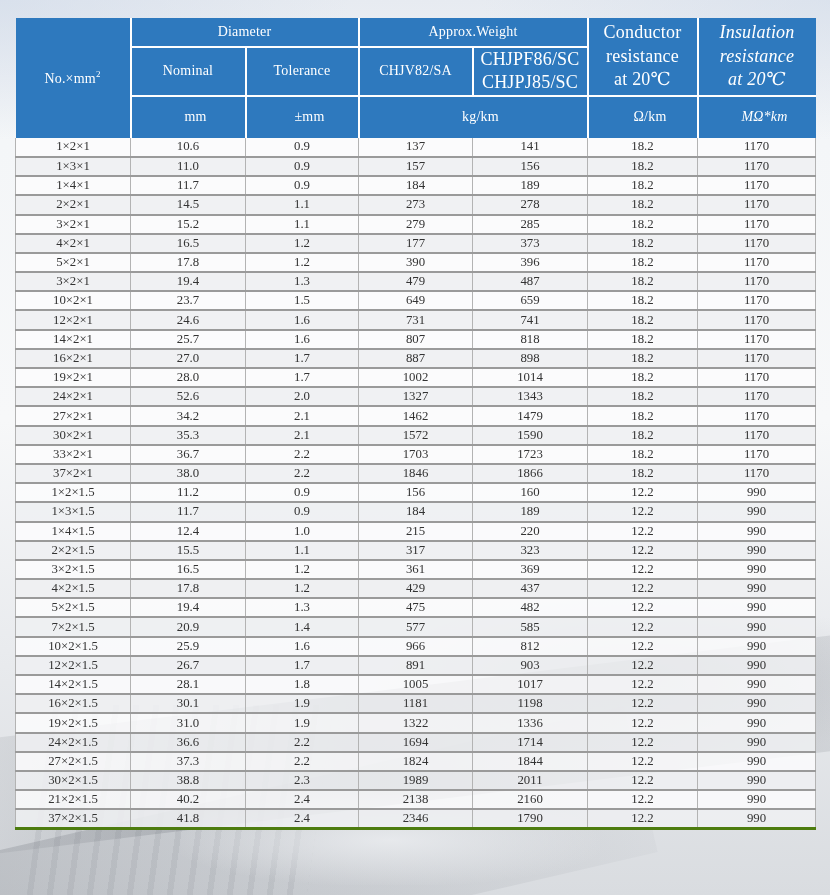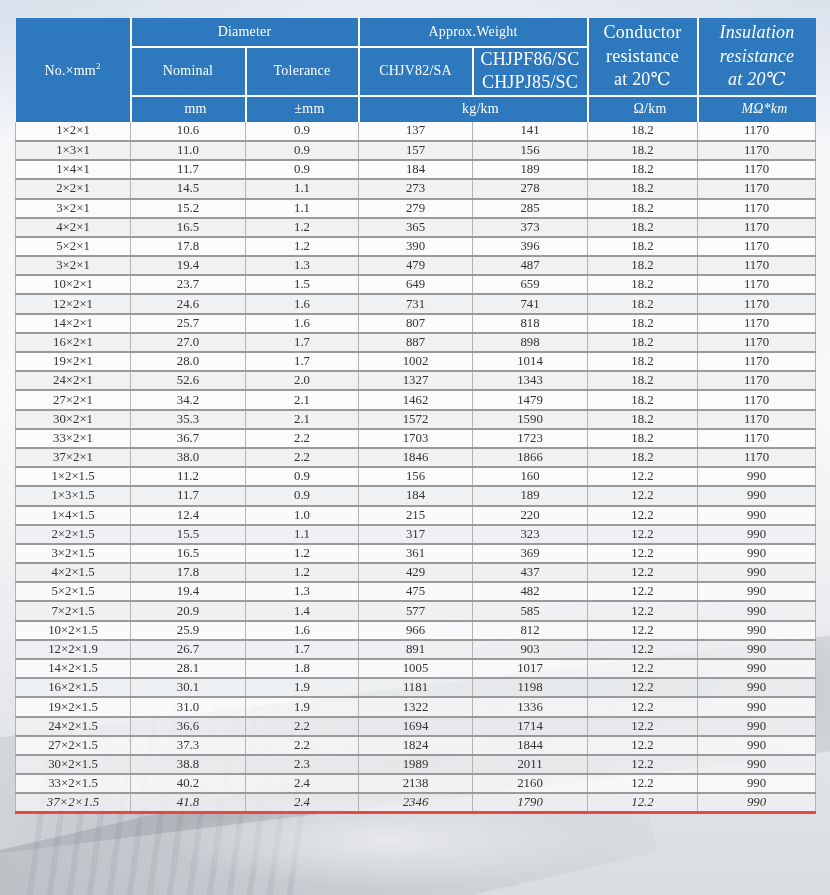--- a/index.html
+++ b/index.html
@@ -43,34 +43,34 @@
     background: var(--header-blue);
     color: #fff; font-weight: normal;
     text-align: center; vertical-align: middle;
     border: 2px solid #fff; padding: 0;
     font-size: 14px; letter-spacing: 0.2px;
   }
   thead tr.band1 th { border-top: none; height: 29px; margin-top: 28px; }
   thead th.fc  { border-left: none; border-bottom: none; }
   thead th.lc  { border-right: none; font-style: italic; }
   thead tr.band2 th { height: 38px; }
-  thead tr.units th { height: 26px; border-bottom: none; padding-left: 15px; }
+  thead tr.units th { height: 42px; border-bottom: none; padding-left: 15px; }
   thead th.multiline { white-space: pre-line; line-height: 1.3; font-size: 18px; }
   thead th sup { font-size: 9px; }
 
   tbody td {
     height: 19.2px; padding: 0;
     text-align: center; vertical-align: middle;
     font-size: 12.8px; color: #333;
     border-left: 1px solid #b3b3b3; border-right: 1px solid #b3b3b3;
     border-bottom: 2px solid #9a9a9a;
   }
   tbody tr       { background: rgba(252,252,253,0.86); }
   tbody tr.alt   { background: rgba(239,240,242,0.86); }
-  tbody tr:last-child td { border-bottom: 3px solid #ef4444; font-style: italic; }
+  tbody tr:last-child td { border-bottom: 3px solid #4d7c0f; }
 </style>
 </head>
 <body>
 
 <div class="wm wm4"></div>
 <div class="wm wm1"></div>
 <div class="wm wm3"></div>
 <div class="wm wm2"></div>
 <div class="wm wm5"></div>
 
@@ -154,21 +154,21 @@
     <td>1.1</td>
     <td>279</td>
     <td>285</td>
     <td>18.2</td>
     <td>1170</td>
   </tr>
       <tr class="alt">
     <td>4×2×1</td>
     <td>16.5</td>
     <td>1.2</td>
-    <td>365</td>
+    <td>177</td>
     <td>373</td>
     <td>18.2</td>
     <td>1170</td>
   </tr>
       <tr>
     <td>5×2×1</td>
     <td>17.8</td>
     <td>1.2</td>
     <td>390</td>
     <td>396</td>
@@ -349,21 +349,21 @@
       <tr>
     <td>10×2×1.5</td>
     <td>25.9</td>
     <td>1.6</td>
     <td>966</td>
     <td>812</td>
     <td>12.2</td>
     <td>990</td>
   </tr>
       <tr class="alt">
-    <td>12×2×1.9</td>
+    <td>12×2×1.5</td>
     <td>26.7</td>
     <td>1.7</td>
     <td>891</td>
     <td>903</td>
     <td>12.2</td>
     <td>990</td>
   </tr>
       <tr>
     <td>14×2×1.5</td>
     <td>28.1</td>
@@ -412,21 +412,21 @@
       <tr class="alt">
     <td>30×2×1.5</td>
     <td>38.8</td>
     <td>2.3</td>
     <td>1989</td>
     <td>2011</td>
     <td>12.2</td>
     <td>990</td>
   </tr>
       <tr>
-    <td>33×2×1.5</td>
+    <td>21×2×1.5</td>
     <td>40.2</td>
     <td>2.4</td>
     <td>2138</td>
     <td>2160</td>
     <td>12.2</td>
     <td>990</td>
   </tr>
       <tr class="alt">
     <td>37×2×1.5</td>
     <td>41.8</td>

